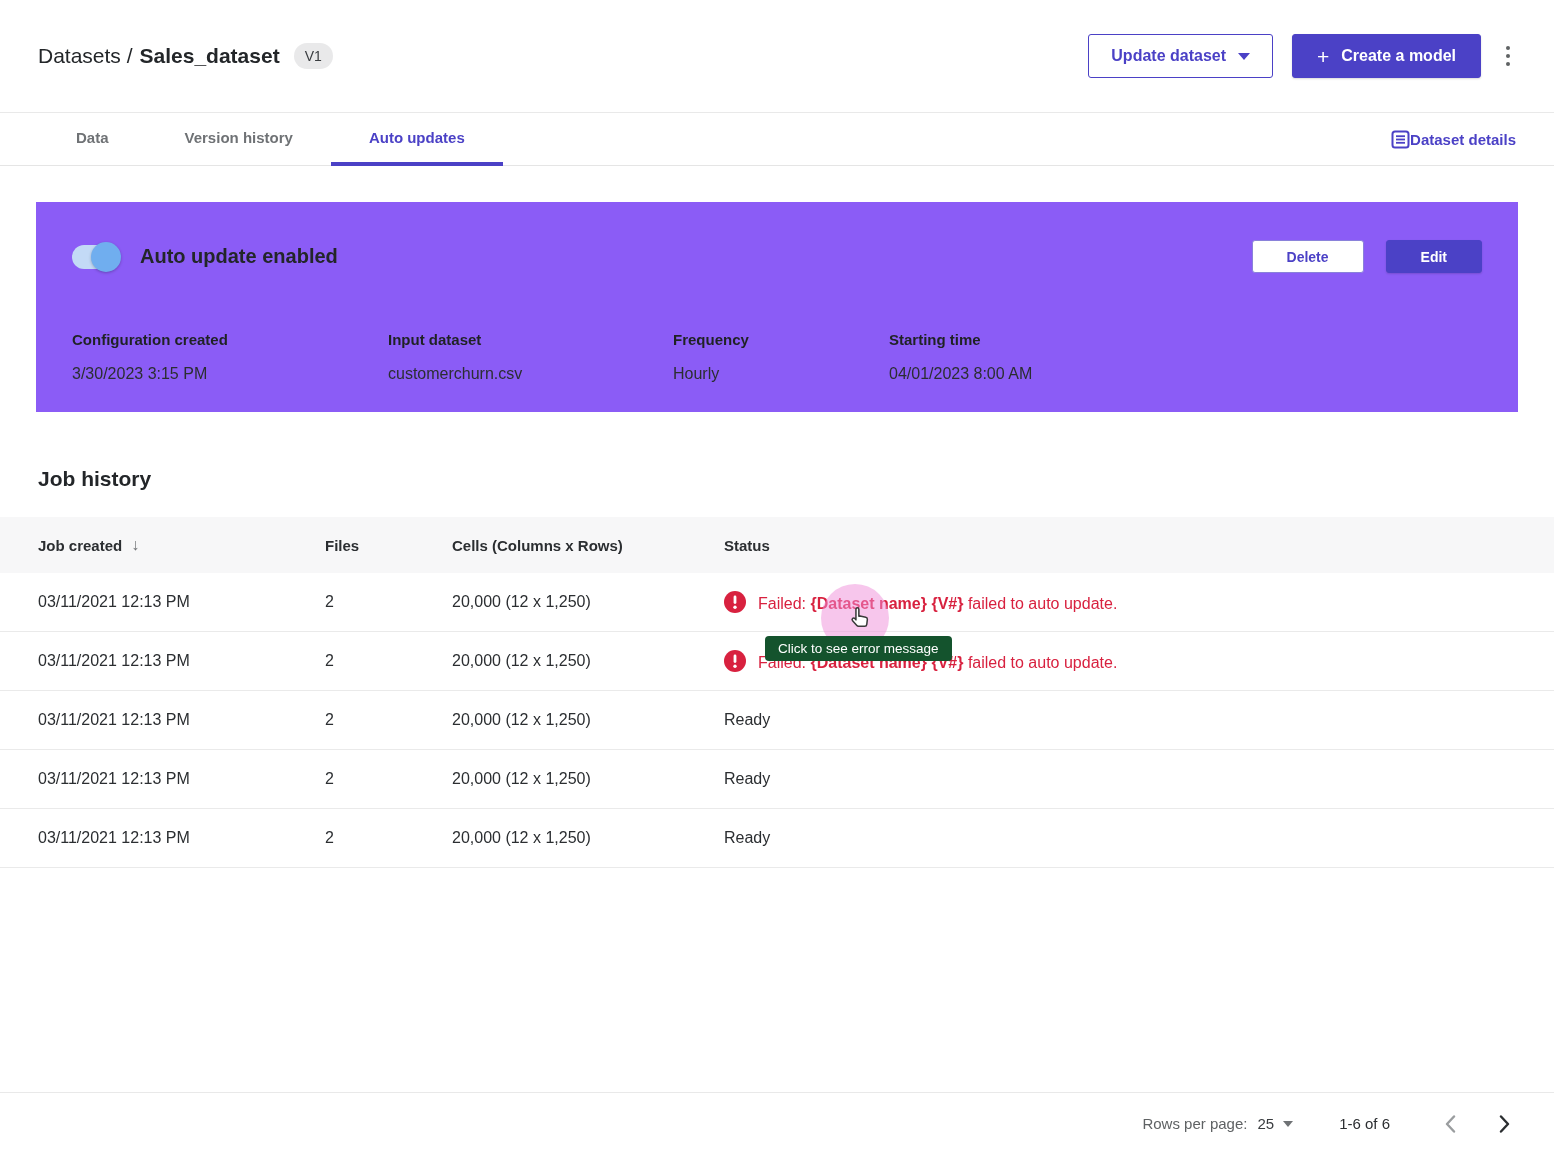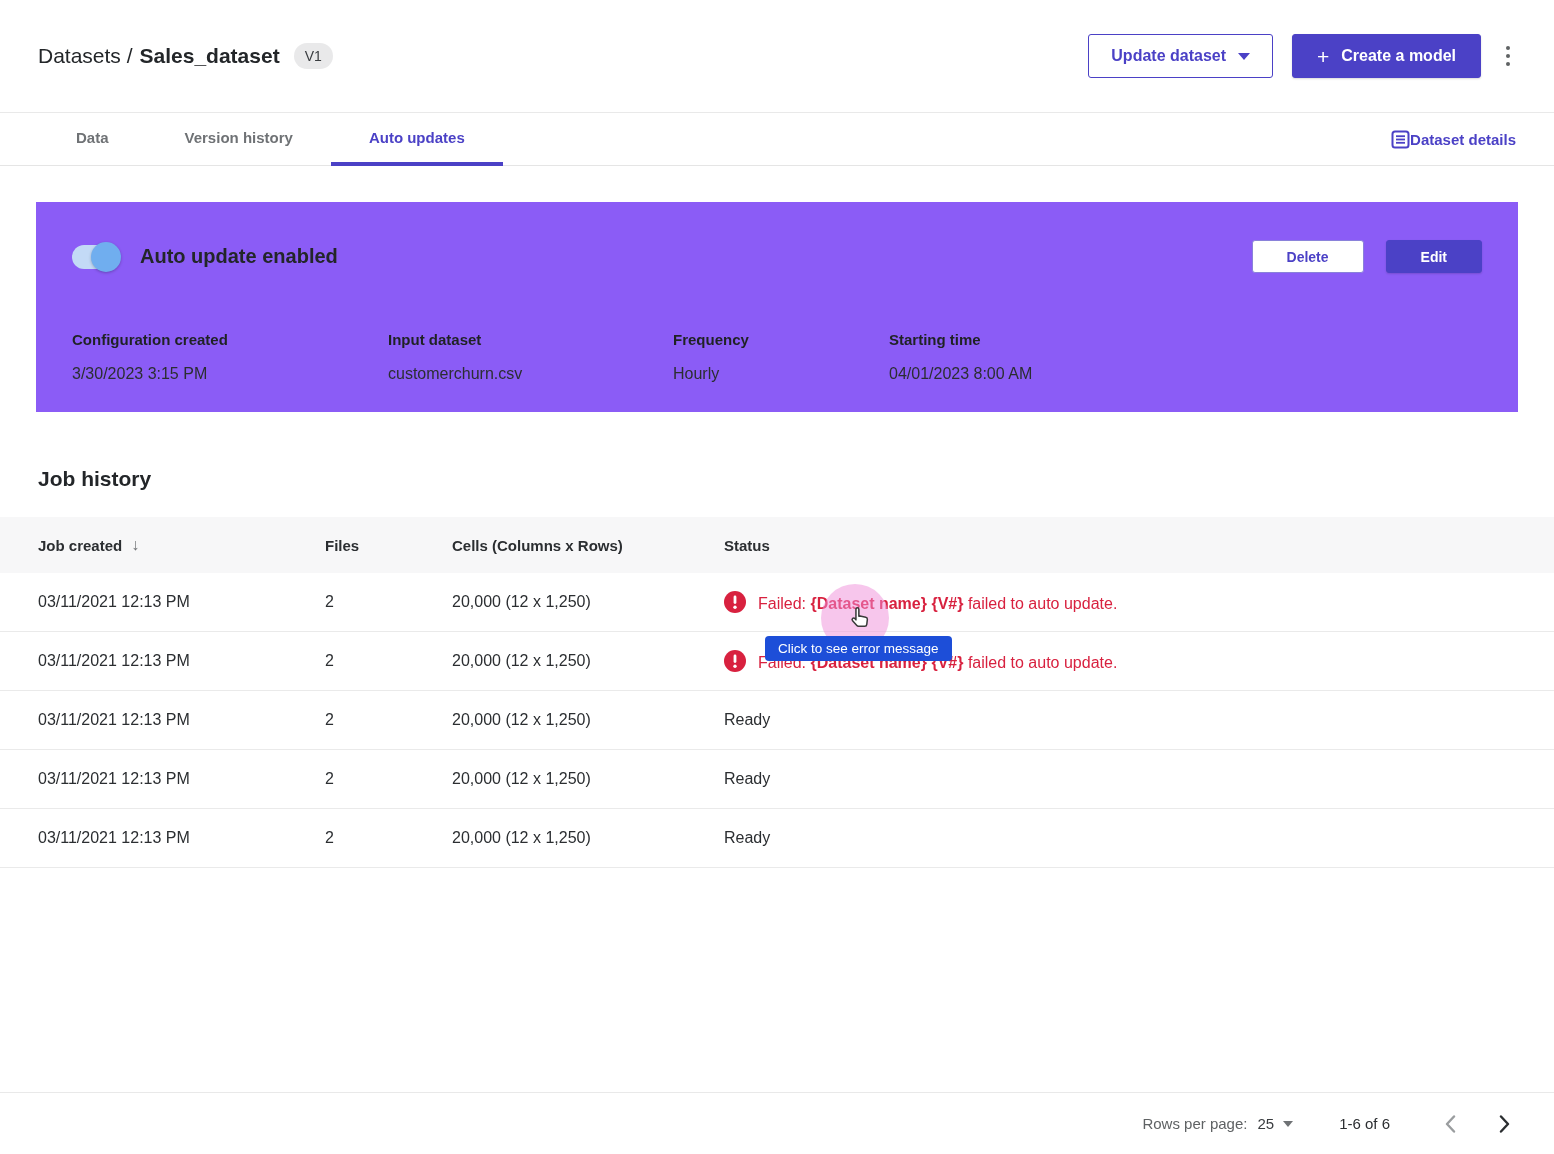--- a/index.html
+++ b/index.html
@@ -54,21 +54,21 @@
   .t-body-row { height: 59px; border-bottom: 1px solid #eaeaea; font-size: 16px; color: #2b2e31; background: #fff; }
   .status-cell { display: flex; align-items: flex-end; gap: 12px; }
   .status-failed { color: #d8213f; }
   .status-failed b { font-weight: 700; }
   .err-icon { width: 22px; height: 22px; flex: 0 0 22px; }
   .status-ready { color: #2b2e31; }
 
   
   .highlight-circle { position: absolute; left: 821px; top: 67px; width: 68px; height: 68px; border-radius: 50%; background: rgba(240,141,218,0.5); pointer-events: none; }
   .cursor-hand { position: absolute; left: 847px; top: 88px; width: 26px; height: 26px; pointer-events: none; }
-  .tooltip { position: absolute; left: 765px; top: 119px; background: #1d4ed8; color: #fff; font-size: 13.5px; padding: 5px 13px; border-radius: 4px; white-space: nowrap; z-index: 5; }
+  .tooltip { position: absolute; left: 765px; top: 119px; background: #14532d; color: #fff; font-size: 13.5px; padding: 5px 13px; border-radius: 4px; white-space: nowrap; z-index: 5; }
 
   
   .footer { position: absolute; left: 0; right: 0; bottom: 0; height: 62px; border-top: 1px solid #e9e9e9; display: flex; align-items: center; justify-content: flex-end; padding-right: 36px; gap: 0; }
   .rpp-label { font-size: 15px; color: #5f6264; }
   .rpp-select { display: flex; align-items: center; gap: 9px; margin-left: 10px; cursor: pointer; }
   .rpp-value { font-size: 15px; color: #3a3d40; }
   .caret-gray { width: 0; height: 0; border-left: 5px solid transparent; border-right: 5px solid transparent; border-top: 6px solid #6f7275; }
   .range-label { font-size: 15px; color: #2b2e31; margin-left: 46px; }
   .pager { display: flex; align-items: center; gap: 26px; margin-left: 46px; }
   .pager .chev { width: 28px; height: 28px; display: flex; align-items: center; justify-content: center; cursor: pointer; }

